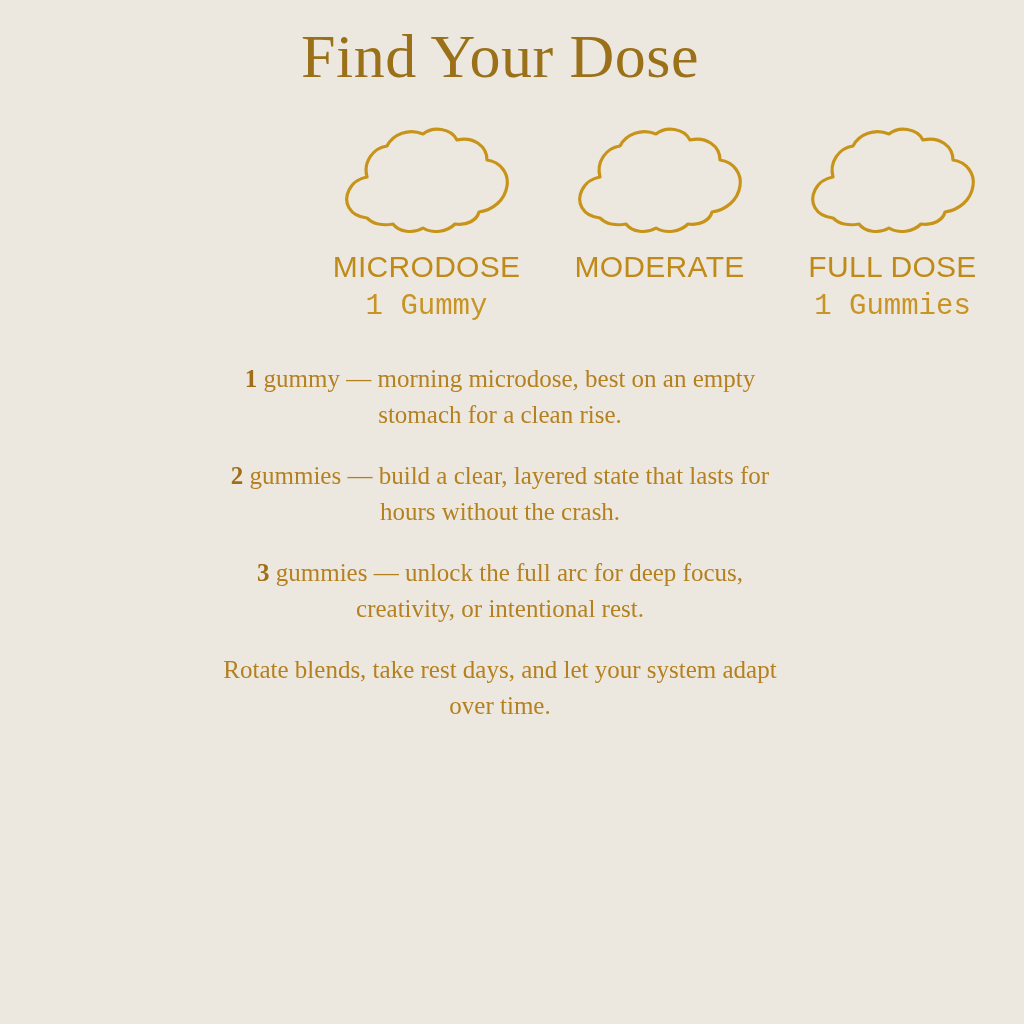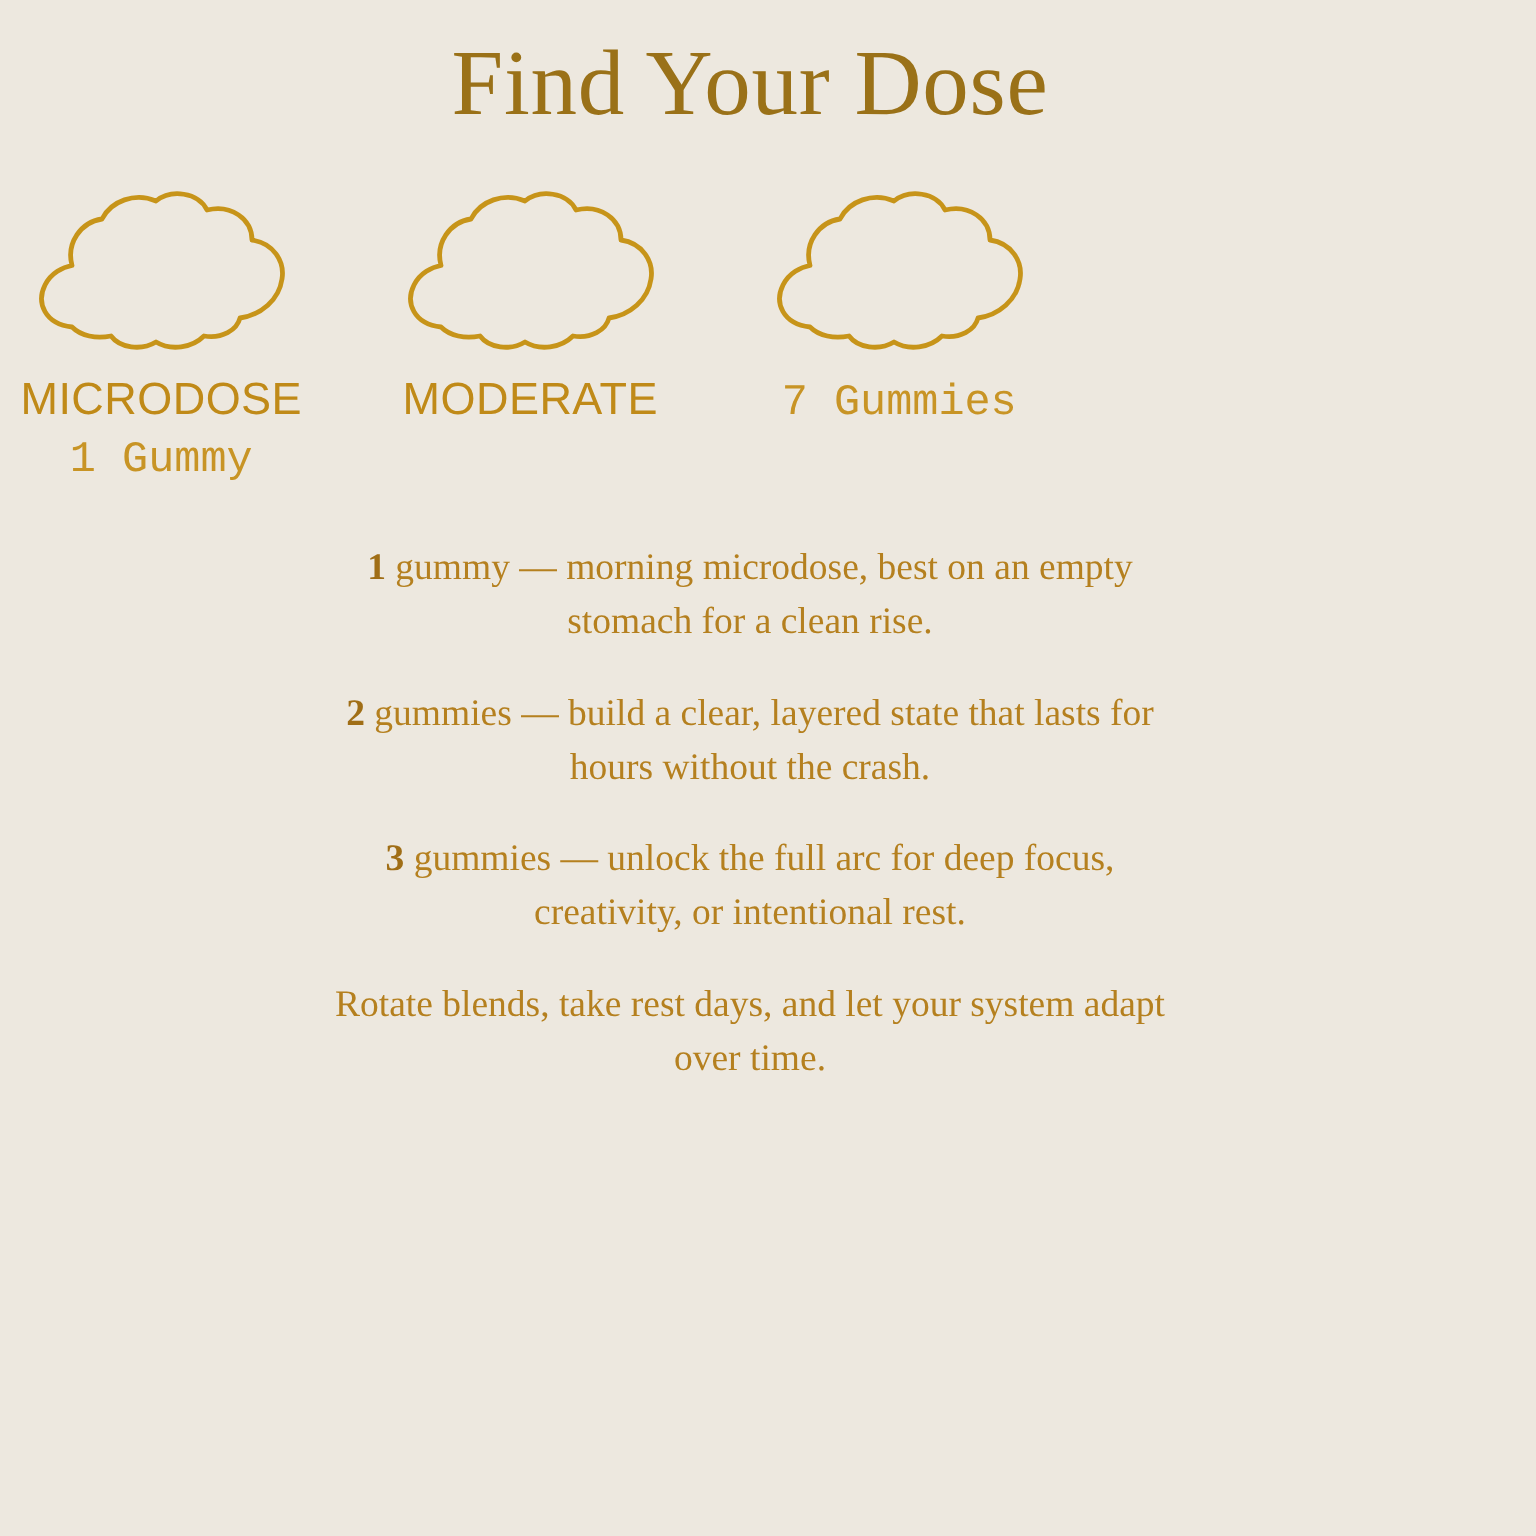--- a/index.html
+++ b/index.html
@@ -25,23 +25,23 @@
     font-size: 62px;
     font-weight: 400;
     color: #9A7118;
     letter-spacing: 0.5px;
     margin: 0;
     padding-top: 22px;
     line-height: 1.1;
   }
   .doses {
     display: flex;
-    justify-content: flex-start;
+    justify-content: flex-end;
     align-items: flex-start;
-    gap: 31px;
+    gap: 18px;
     margin-top: 28px;
   }
   .dose-col {
     width: 215px;
     text-align: center;
   }
   .cloud-wrap {
     height: 130px;
     display: flex;
     align-items: center;
@@ -106,21 +106,22 @@
       </div>
       <div class="dose-name">MODERATE</div>
     </div>
 
     <div class="dose-col">
       <div class="cloud-wrap">
         <svg width="180" height="118" viewBox="0 0 180 118" fill="none" aria-hidden="true">
           <path d="M30 94 C12 92 6 78 12 66 C16 58 24 54 30 53 C26 38 36 24 50 22 C56 10 72 4 86 10 C96 2 114 4 120 16 C136 12 150 22 150 36 C164 38 172 50 170 62 C168 76 156 86 142 88 C140 96 130 102 118 100 C110 108 96 110 86 104 C76 110 62 108 56 100 C46 102 36 100 30 94 Z" stroke="#C79419" stroke-width="3.2" fill="none" stroke-linejoin="round"></path>
         </svg>
       </div>
-      <div class="dose-count">7 Gummies</div>
+      <div class="dose-name">FULL DOSE</div>
+      <div class="dose-count">1 Gummies</div>
     </div>
 
   </div>
 
   <div class="body-copy">
 
 
     <p class="para"><b>1</b><span> gummy — morning microdose, best on an empty stomach for a clean rise.</span></p>
 
     <p class="para"><b>2</b><span> gummies — build a clear, layered state that lasts for hours without the crash.</span></p>

